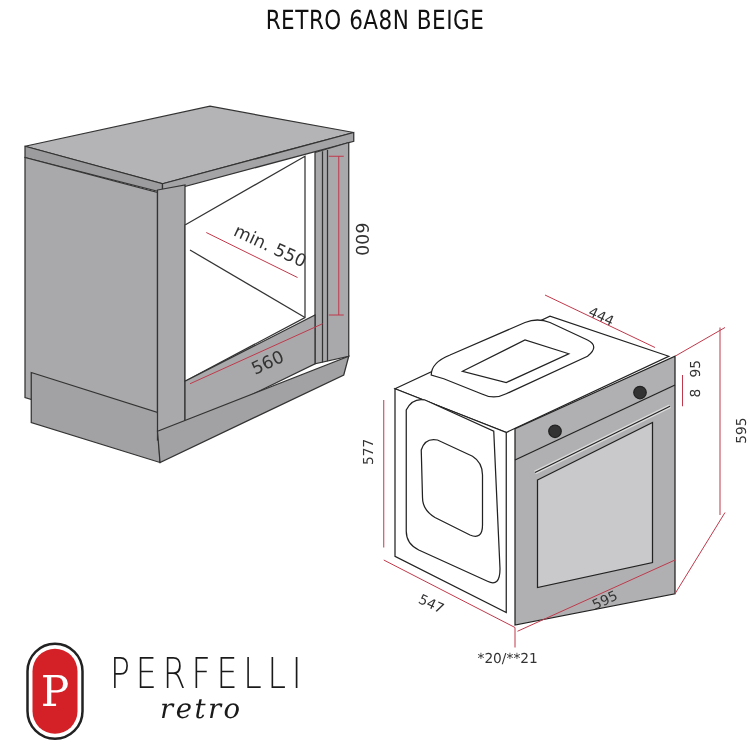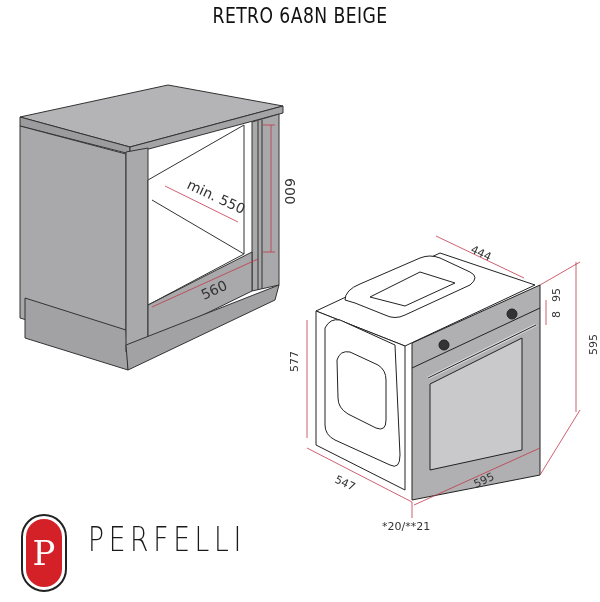--- a/index.html
+++ b/index.html
@@ -102,13 +102,14 @@
   <text class="dim" x="382" y="530">*20/**21</text>
 </svg>
 
 <div class="logo">
   <svg width="60" height="80" style="position:absolute;left:0;top:0">
     <rect x="4" y="2" width="44" height="76" rx="22" ry="22" fill="none" stroke="#222" stroke-width="2"></rect>
     <rect x="8" y="6" width="36" height="68" rx="18" ry="18" fill="#d42127"></rect>
     <text x="26" y="52" text-anchor="middle" font-family="DejaVu Serif, serif" font-size="34" fill="#fff">P</text>
   </svg>
   <div class="logo-word">PERFELLI</div>
+  <div class="logo-sub">retro</div>
 </div>
 
 </body></html>

